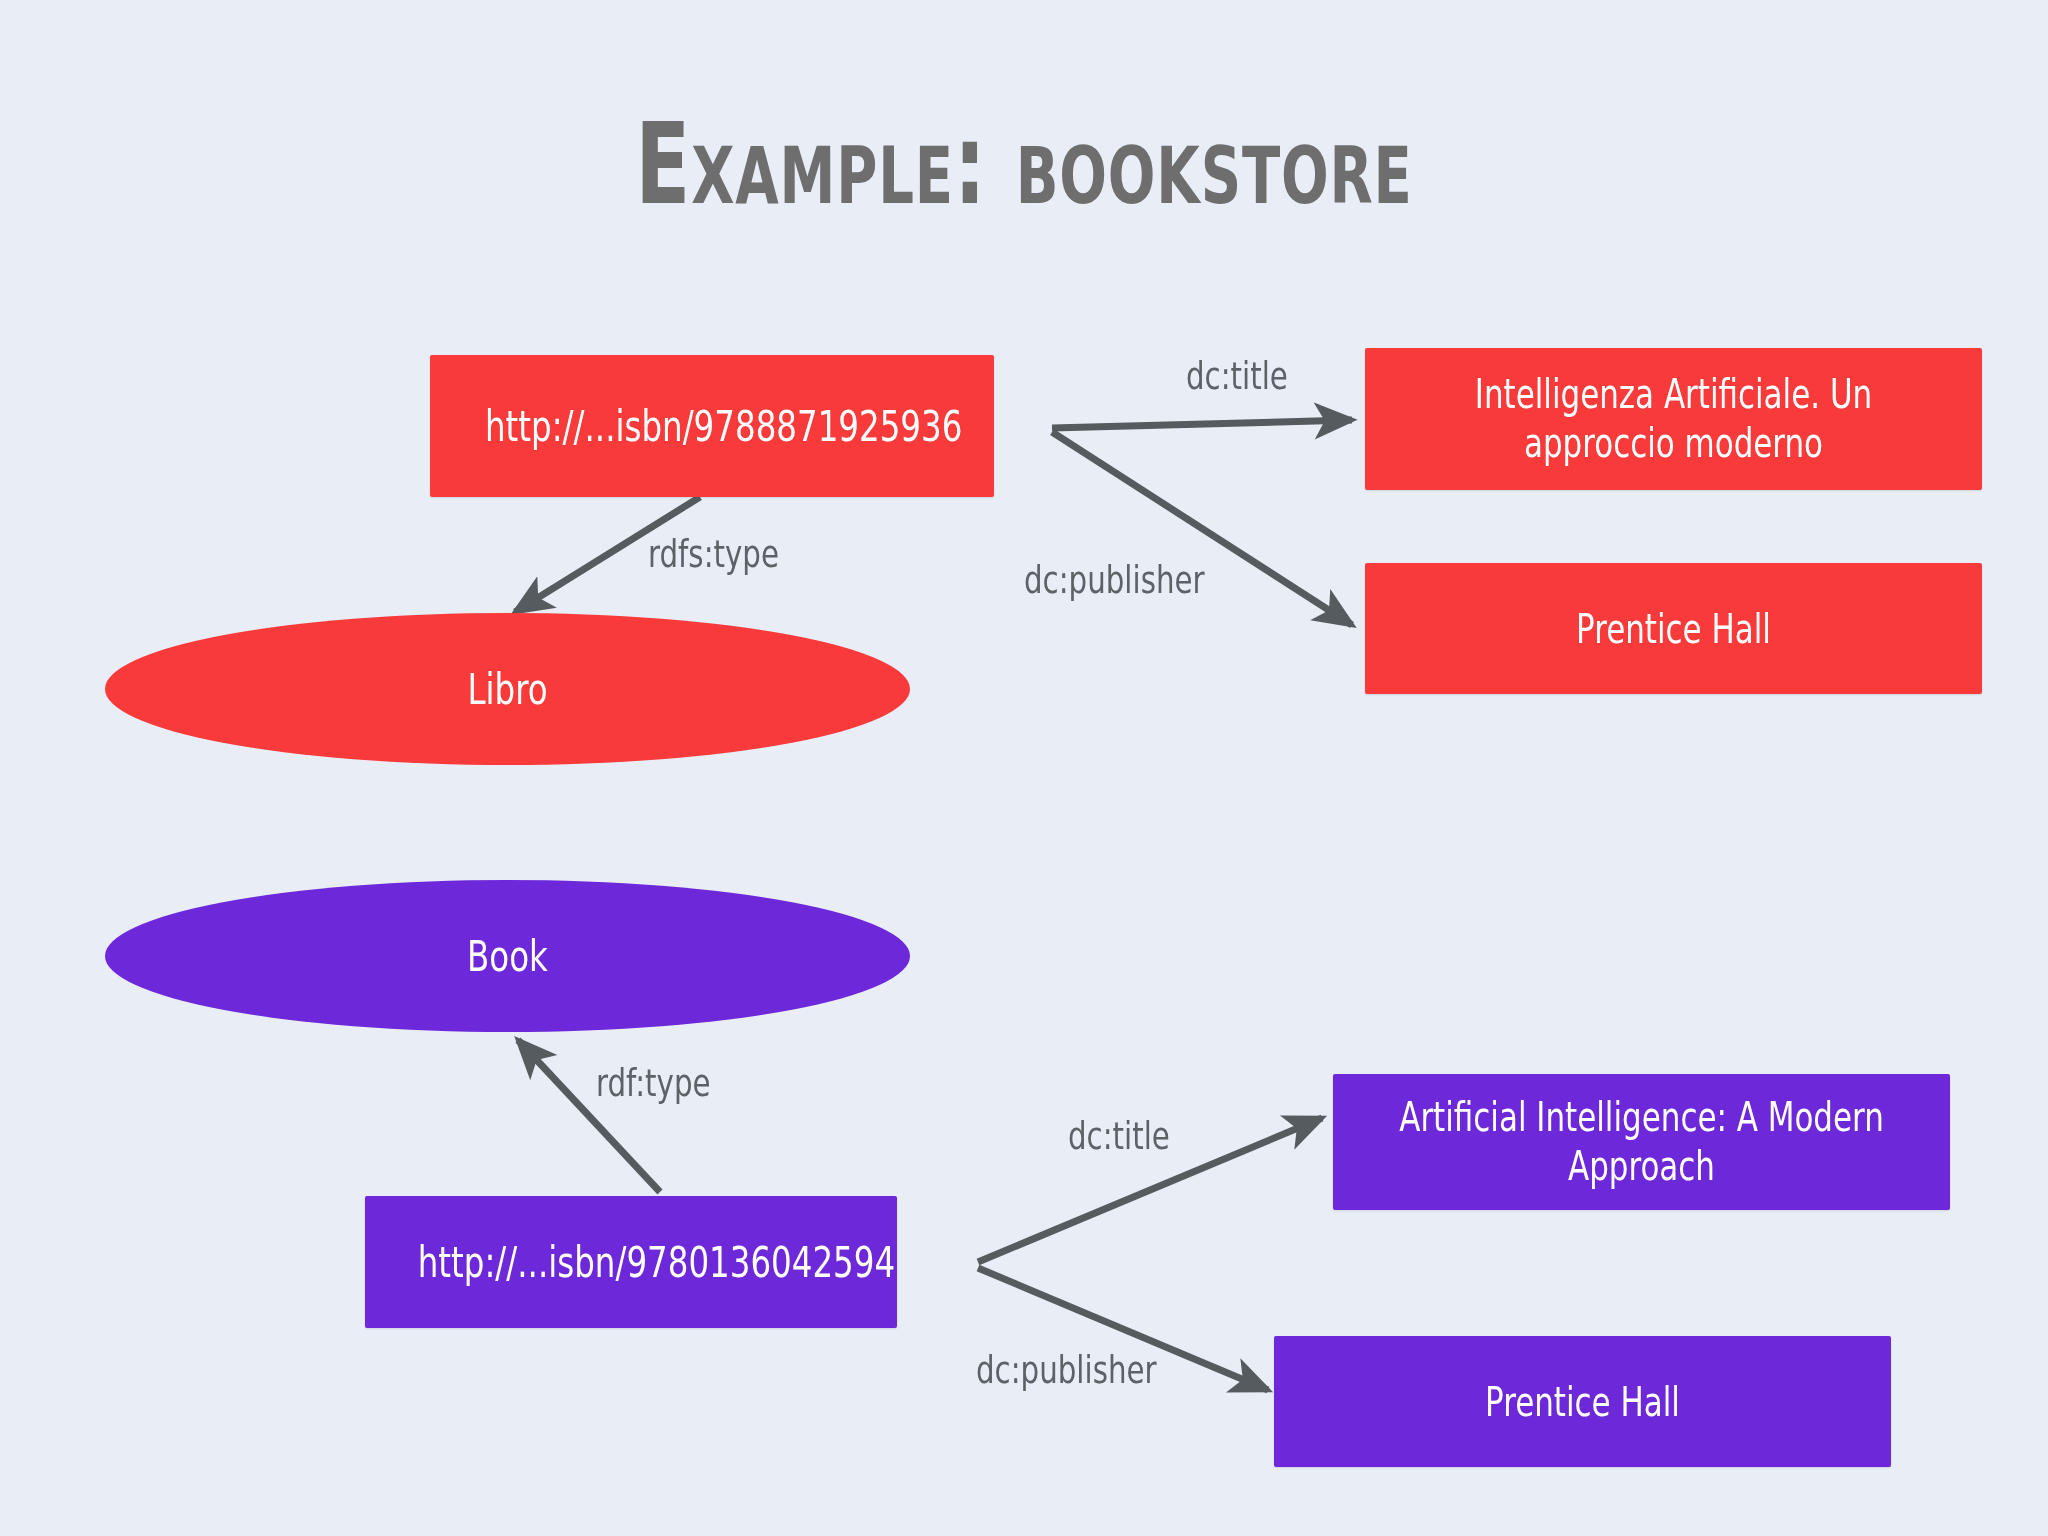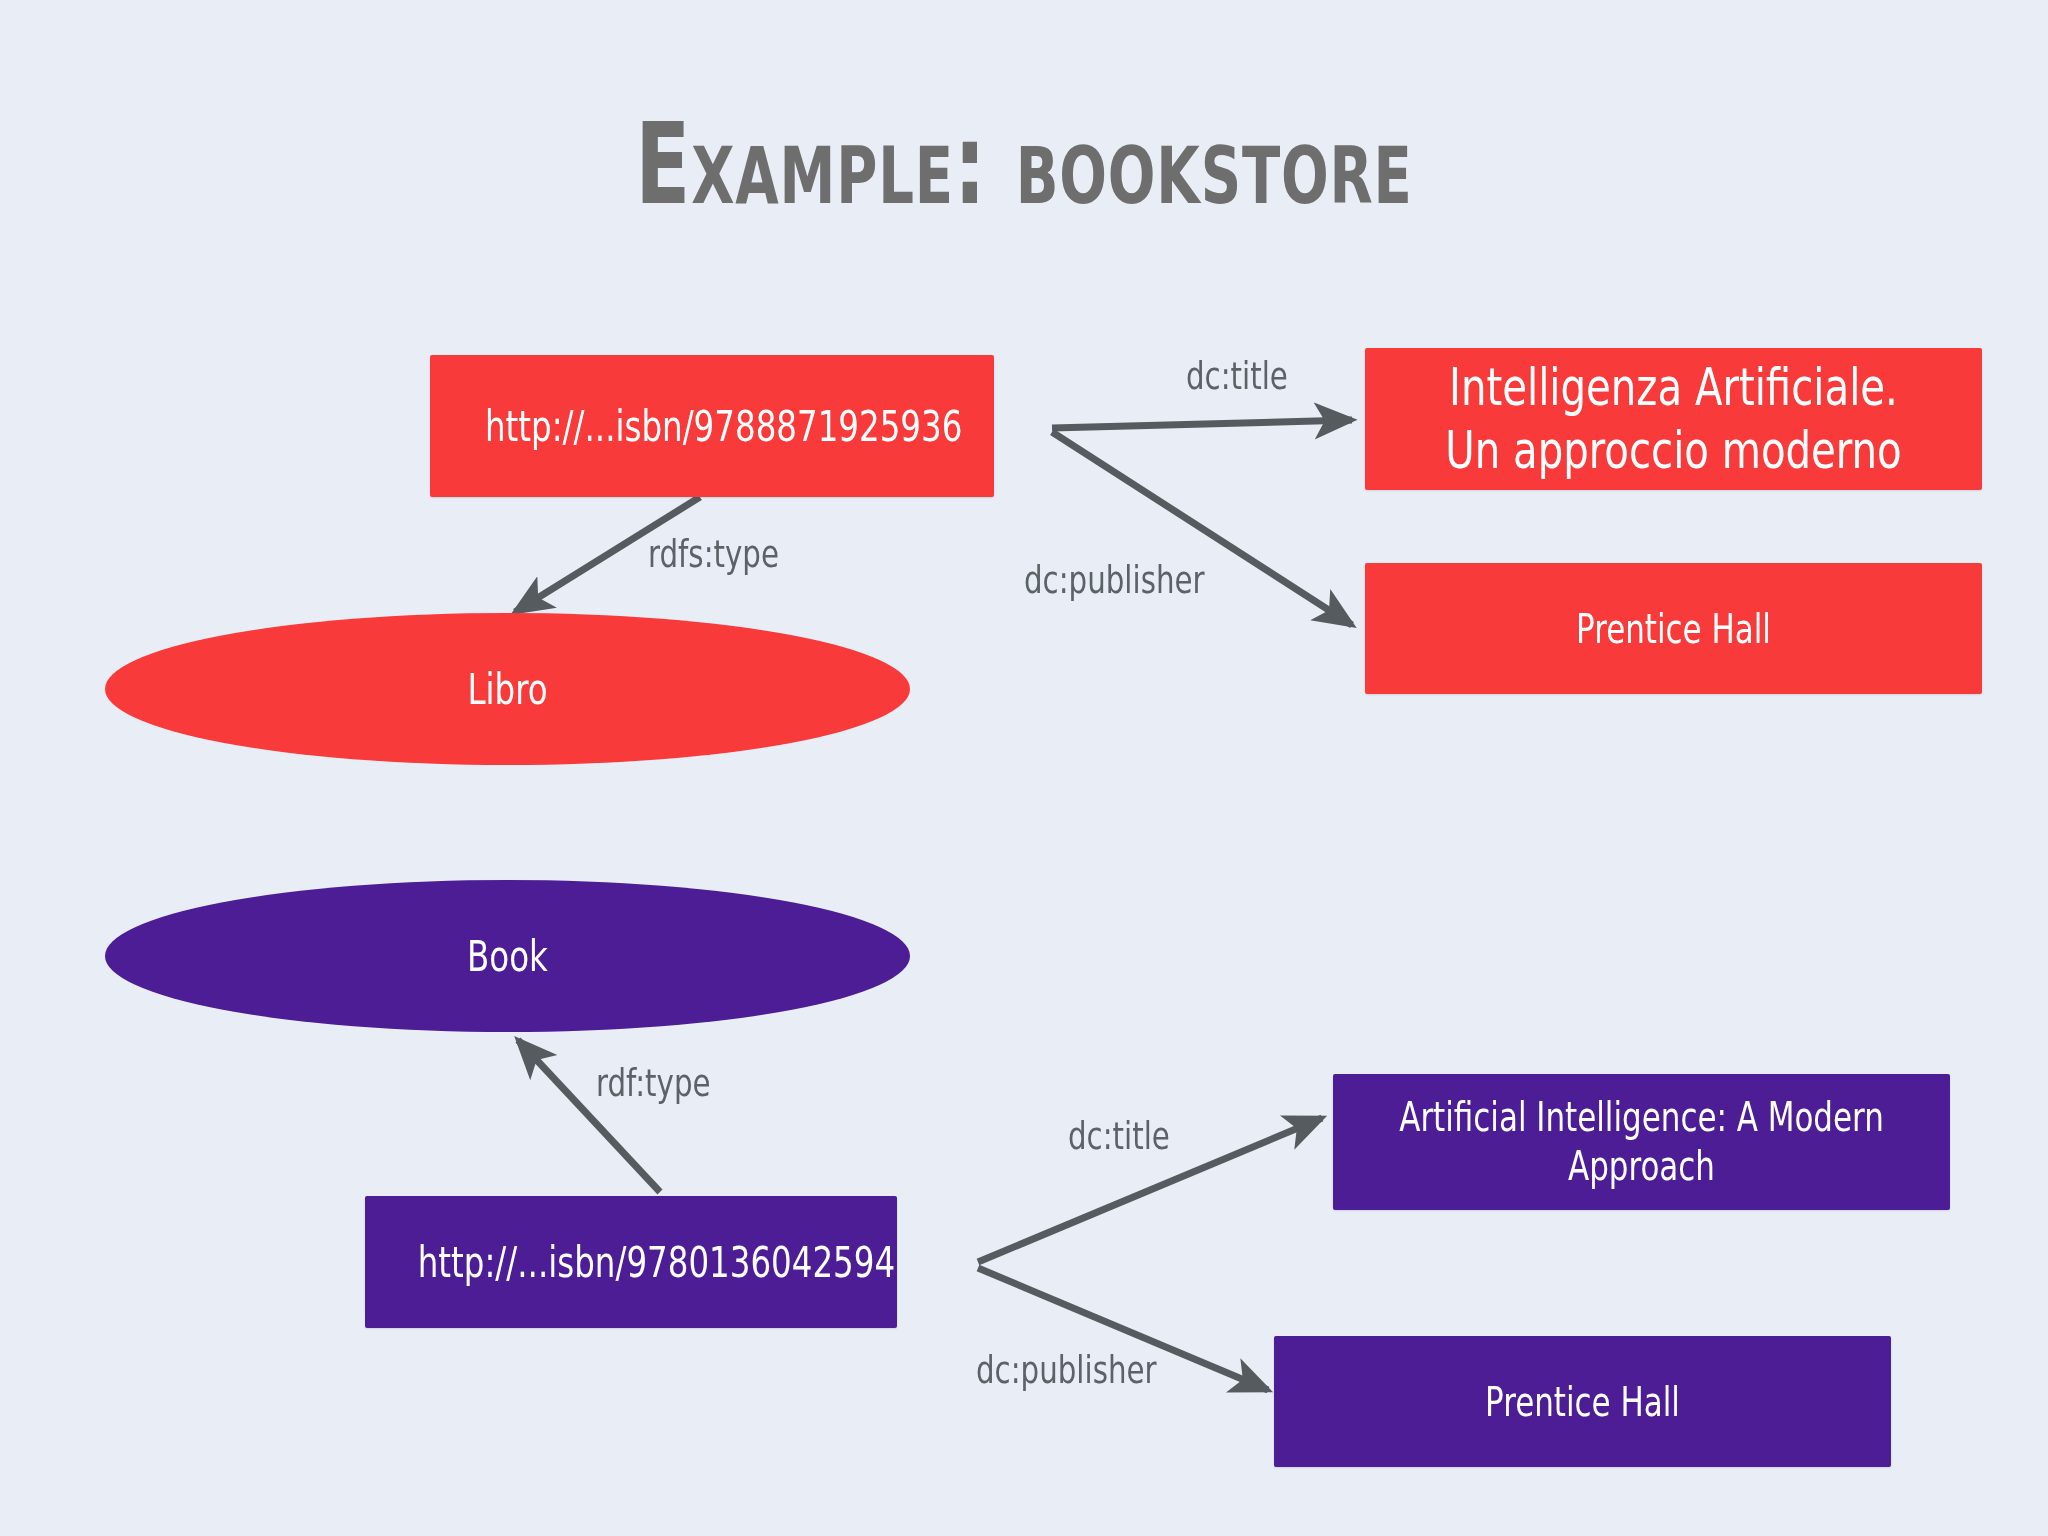--- a/index.html
+++ b/index.html
@@ -59,21 +59,21 @@
     transform-origin: center center;
   }
   .rect {
     border-radius: 2px;
     box-shadow: 0 1px 2px rgba(40,50,70,0.13);
   }
   .ellipse {
     border-radius: 50% / 50%;
   }
   .red   { background: #f93a3a; }
-  .blue  { background: #4c1d95; }
+  .blue  { background: #6d28d9; }
 
   
   .edge-label {
     position: absolute;
     color: #5c6366;
     font-size: 37px;
     line-height: 1.05;
     white-space: nowrap;
     z-index: 5;
     transform: scaleX(0.88);
@@ -119,21 +119,21 @@
   </svg>
 
   <div class="node rect red" style="left:430px; top:355px; width:564px; height:142px; font-size:42px;">
     <span class="txt">http://...isbn/9788871925936</span>
   </div>
 
   <div class="node ellipse red" style="left:105px; top:613px; width:805px; height:152px; font-size:42px;">
     <span class="txt">Libro</span>
   </div>
 
-  <div class="node rect red" style="left:1365px; top:348px; width:617px; height:142px; font-size:52px; line-height:1.22;">
+  <div class="node rect red" style="left:1365px; top:348px; width:617px; height:142px; font-size:40px; line-height:1.22;">
     <span class="txt">Intelligenza Artificiale. Un approccio moderno</span>
   </div>
 
   <div class="node rect red" style="left:1365px; top:563px; width:617px; height:131px; font-size:40px;">
     <span class="txt">Prentice Hall</span>
   </div>
 
   <div class="edge-label" style="left:1186px; top:358px;">dc:title</div>
 
   <div class="edge-label" style="left:1024px; top:562px;">dc:publisher</div>

